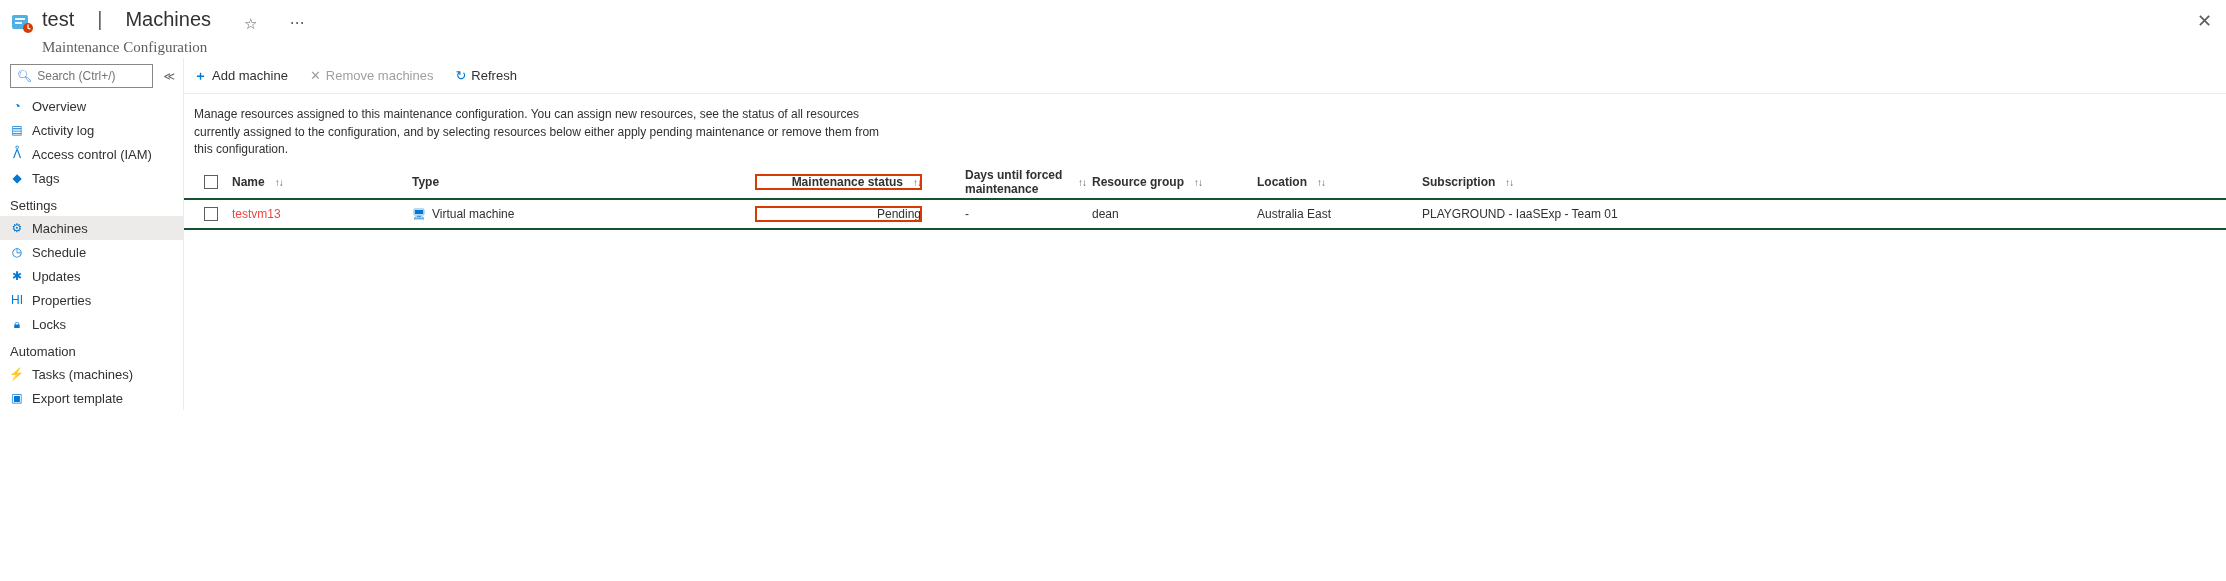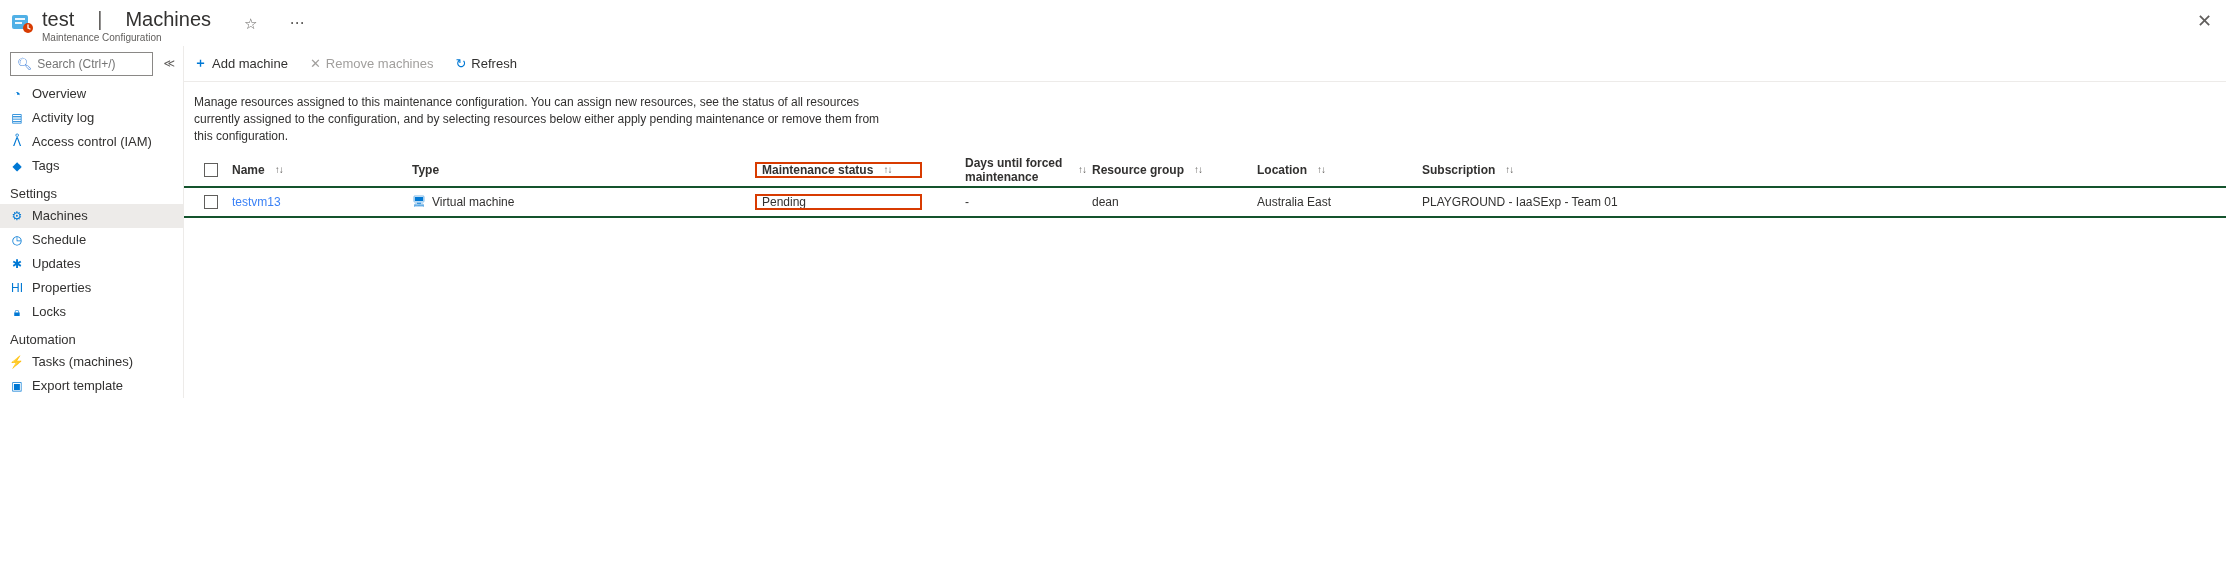--- a/index.html
+++ b/index.html
@@ -22,21 +22,21 @@
 }
 .header-icon {
   width: 24px; height: 24px;
   margin-right: 8px;
   margin-top: 3px;
   flex-shrink: 0;
 }
 .header-titles { line-height: 1.15; }
 .header-title-line { font-size: 20px; color: #323130; display: flex; align-items: center; gap:21px;}
 .header-title-line .sep { color: #605e5c; margin: 0 2px; font-weight: 300;}
-.header-subtitle { font-size: 10px; color: #605e5c; margin-top: 1px; }
+.header-subtitle { font-size: 15px; color: #605e5c; margin-top: 8px; font-family: Liberation Serif, serif; }
 .header-star, .header-more { color: #605e5c; font-size: 15px; margin-left: 12px; cursor: pointer; position: relative; top:4px;}
 .header-more { letter-spacing: 1px; font-weight:700; font-size:12px;}
 .close-btn {
   position: absolute; right: 14px; top: 10px;
   font-size: 18px; color: #605e5c; cursor: pointer;
   font-weight: 300;
 }
 
 
 .body { display: flex; }
@@ -135,27 +135,28 @@
 .col-type { width: 350px; }
 .col-status { width: 165px; }
 .col-days { width: 165px; padding-left: 44px; }
 .col-rg { width: 165px; }
 .col-loc { width: 165px; }
 .col-sub { flex:1; }
 .checkbox {
   width:14px; height:14px; border:1px solid #605e5c; background:#fff;
 }
 .sort-arrows { color:#605e5c; font-size:10px; margin-left:4px; letter-spacing:-1px;}
-.link { color:#3b82f6; cursor:pointer;text-align:right;}
+.link { color:#ef4444; cursor:pointer;text-align:right;}
 .vm-icon { color:#0078d4; font-size:11px;}
 
 
 .highlight {
   outline: 2px solid #d83b01;
   outline-offset: -1px;
+  justify-content: flex-end;
 }
 
 .c-blue{color:#0078d4;}
 .c-purple{color:#8764b8;}
 .c-teal{color:#038387;}
 .c-orange{color:#ca5010;}
 .c-green{color:#107c10;}
 .c-grey{color:#605e5c;}
 </style>
 </head>

